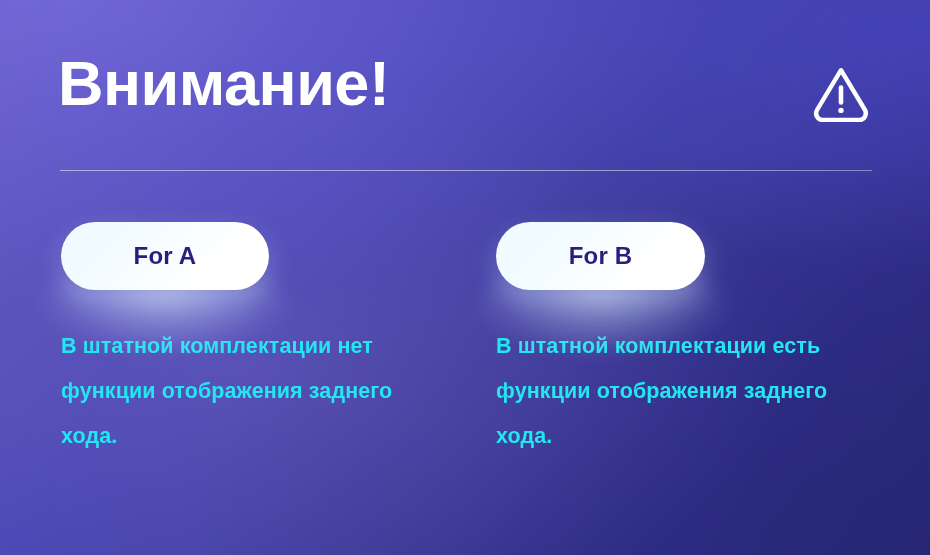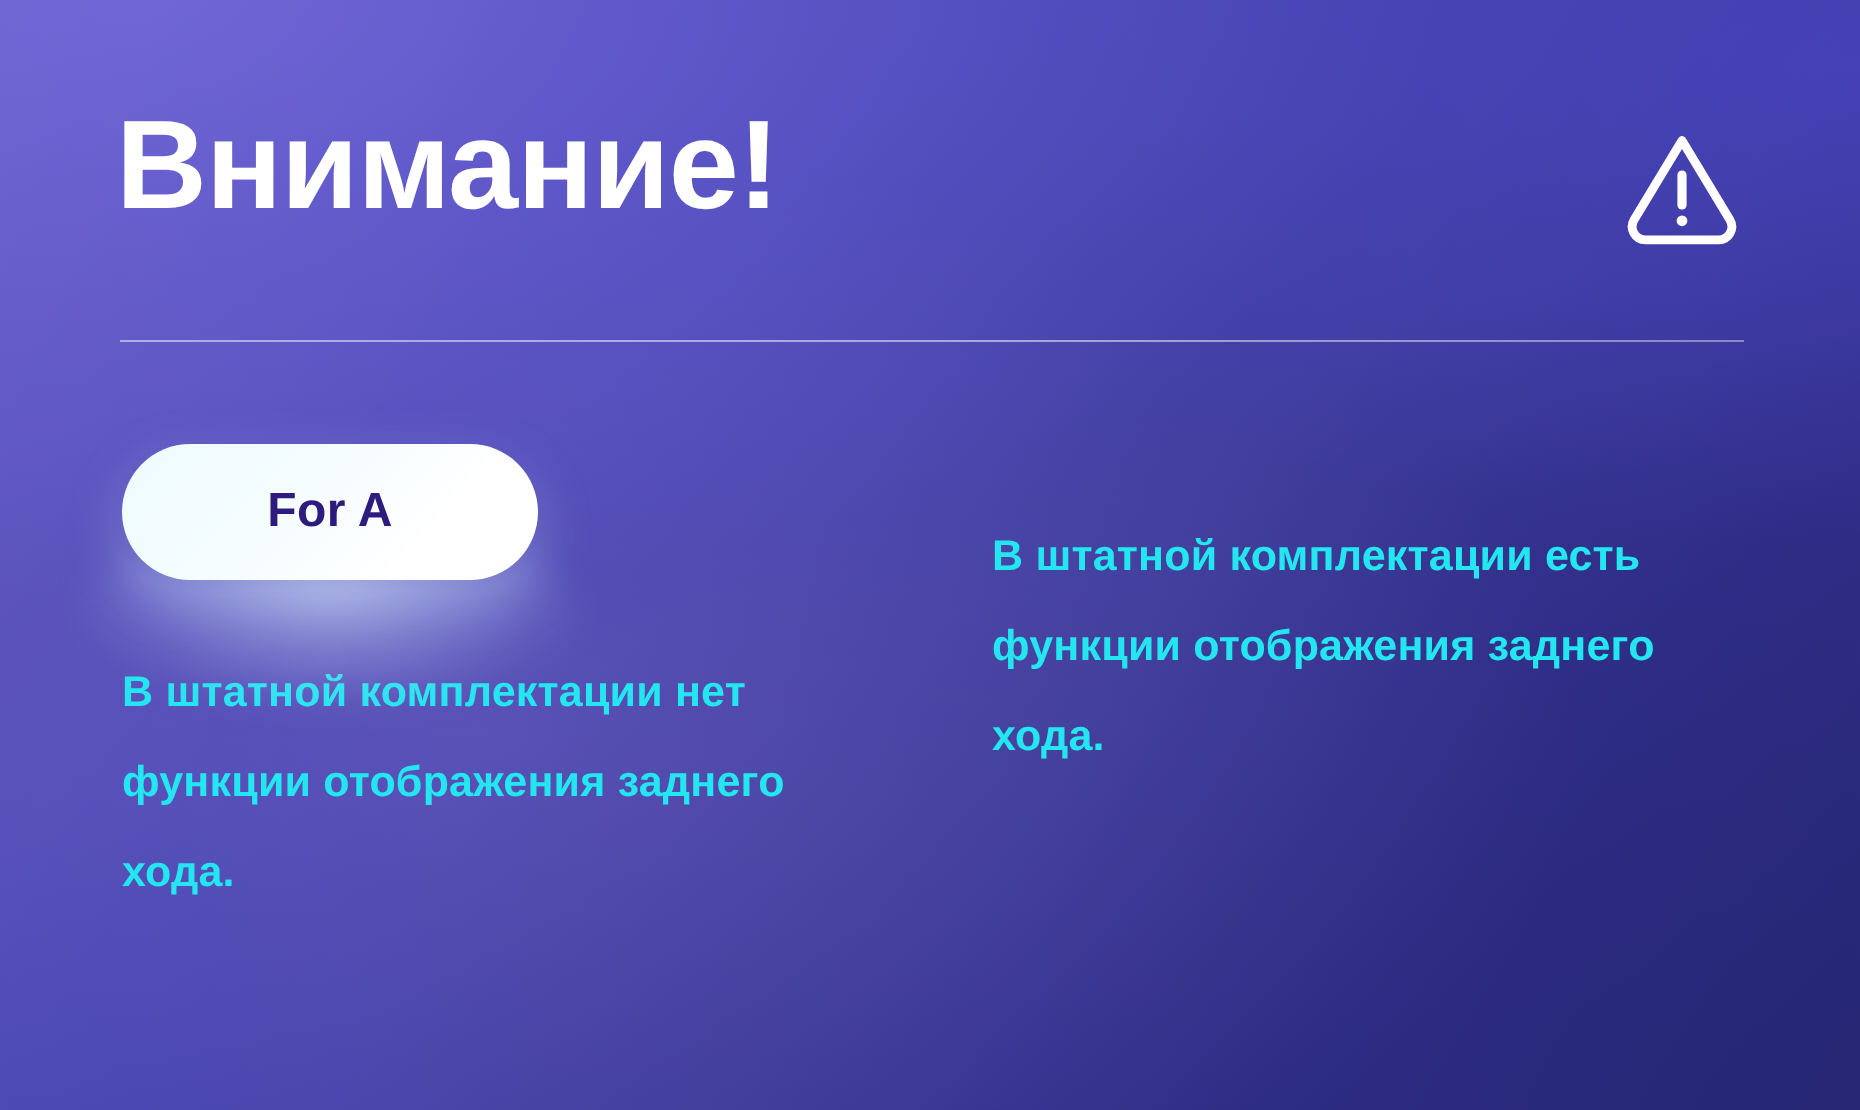--- a/index.html
+++ b/index.html
@@ -167,17 +167,21 @@
 
     <div class="col col-a">
       <div class="pill-wrap">
         <div class="pill-glow"></div>
         <button class="pill">For A</button>
       </div>
       <p class="body-text">В штатной комплектации нет функции отображения заднего хода.</p>
     </div>
 
     <div class="col col-b">
+      <div class="pill-wrap b">
+        <div class="pill-glow"></div>
+        <button class="pill">For B</button>
+      </div>
       <p class="body-text">В штатной комплектации есть функции отображения заднего хода.</p>
     </div>
 
   </div>
 </div>
 
 </body></html>

